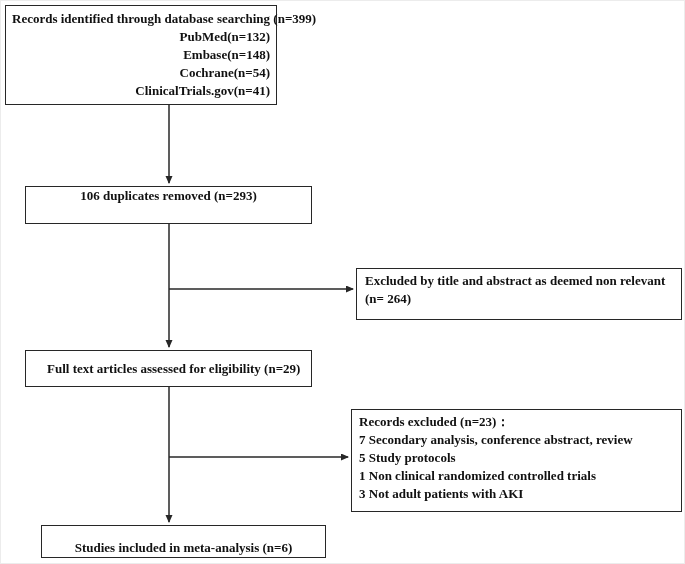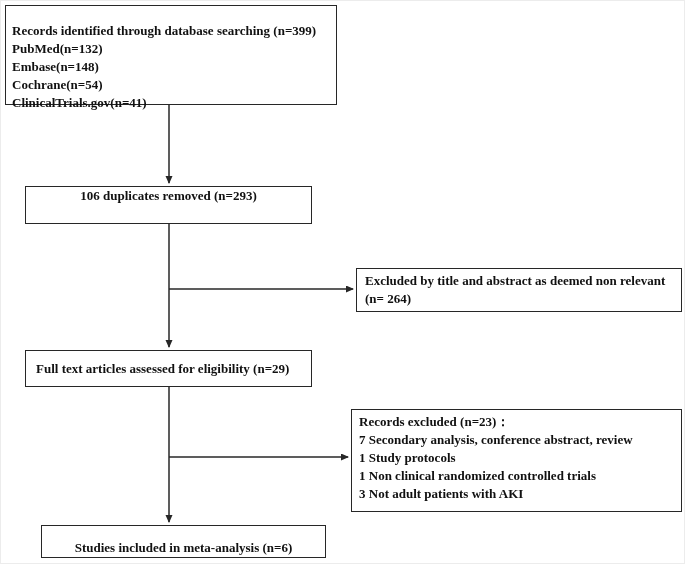--- a/index.html
+++ b/index.html
@@ -20,26 +20,26 @@
     box-sizing: border-box;
   }
   .box {
     position: absolute;
     border: 1.5px solid #272727;
     background: #ffffff;
     box-sizing: border-box;
     font-size: 13px;
     line-height: 18px;
   }
-  .boxA { left: 4px; top: 4px; width: 332px; height: 100px; padding: 16px 6px; }
+  .boxA { left: 4px; top: 4px; width: 272px; height: 100px; padding: 4px 6px; }
   .boxA-title { white-space: nowrap; }
-  .boxA-sub { text-align: left; }
+  .boxA-sub { text-align: right; }
   .boxB { left: 24px; top: 185px; width: 287px; height: 38px; display: flex; align-items: flex-start; justify-content: center; text-align: center; }
-  .boxC { left: 355px; top: 267px; width: 326px; height: 44px; padding: 3px 8px; line-height: 18px; }
-  .boxD { left: 24px; top: 349px; width: 287px; height: 37px; display: flex; align-items: center; padding-left: 10px; }
+  .boxC { left: 355px; top: 267px; width: 326px; height: 52px; padding: 3px 8px; line-height: 18px; }
+  .boxD { left: 24px; top: 349px; width: 287px; height: 37px; display: flex; align-items: center; padding-left: 21px; }
   .boxE { left: 350px; top: 408px; width: 331px; height: 103px; padding: 3px 7px; line-height: 18px; }
   .boxF { left: 40px; top: 524px; width: 285px; height: 33px; display: flex; align-items: flex-end; justify-content: center; text-align: center; }
   .connectors {
     position: absolute;
     left: 0;
     top: 0;
     pointer-events: none;
   }
 </style>
 </head>
@@ -76,21 +76,21 @@
     <span>Excluded by title and abstract as deemed non relevant (n= 264)</span>
   </div>
 
   <div class="box boxD">
     <span>Full text articles assessed for eligibility (n=29)</span>
   </div>
 
   <div class="box boxE">
     <div>Records excluded (n=23)：</div>
     <div>7 Secondary analysis, conference abstract, review</div>
-    <div>1 Study protocols</div>
+    <div>5 Study protocols</div>
     <div>1 Non clinical randomized controlled trials</div>
     <div>3 Not adult patients with AKI</div>
   </div>
 
   <div class="box boxF">
     <span>Studies included in meta-analysis (n=6)</span>
   </div>
 
 </div>
 

